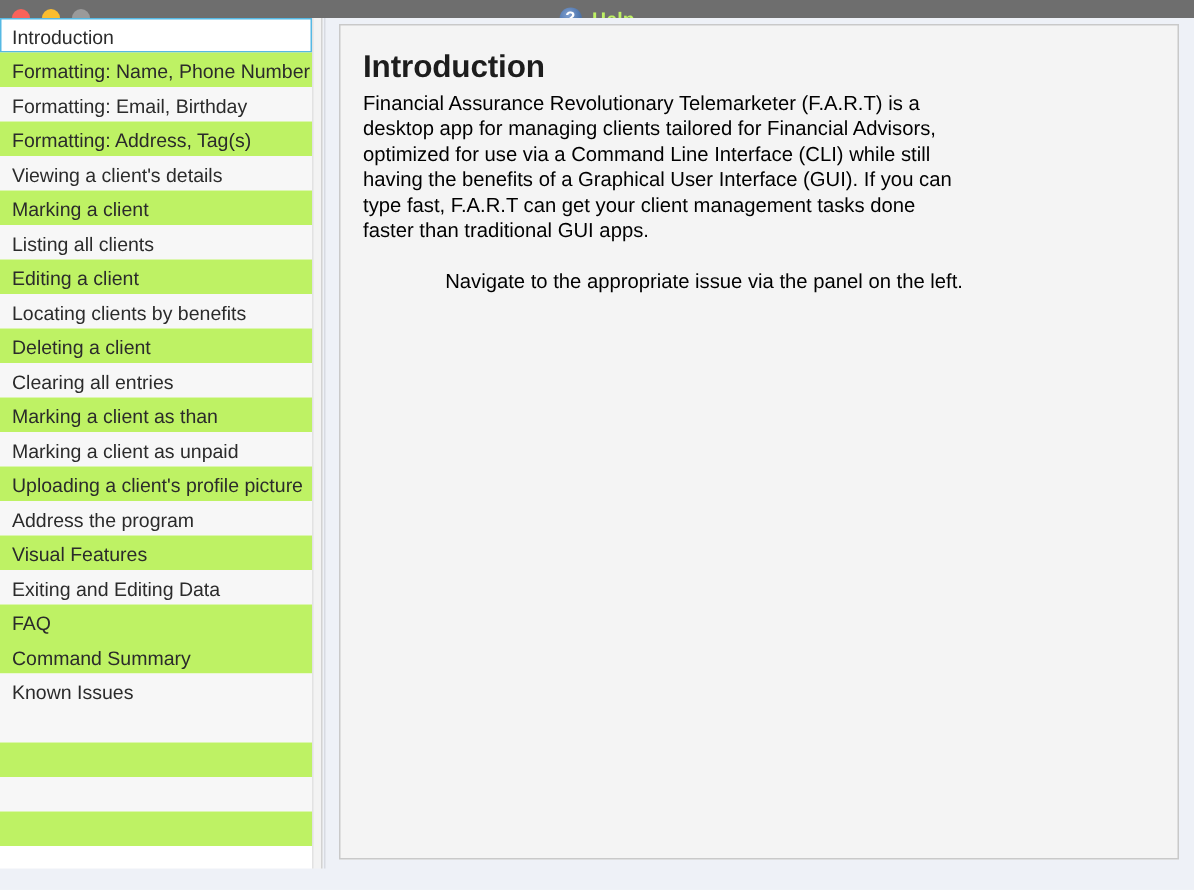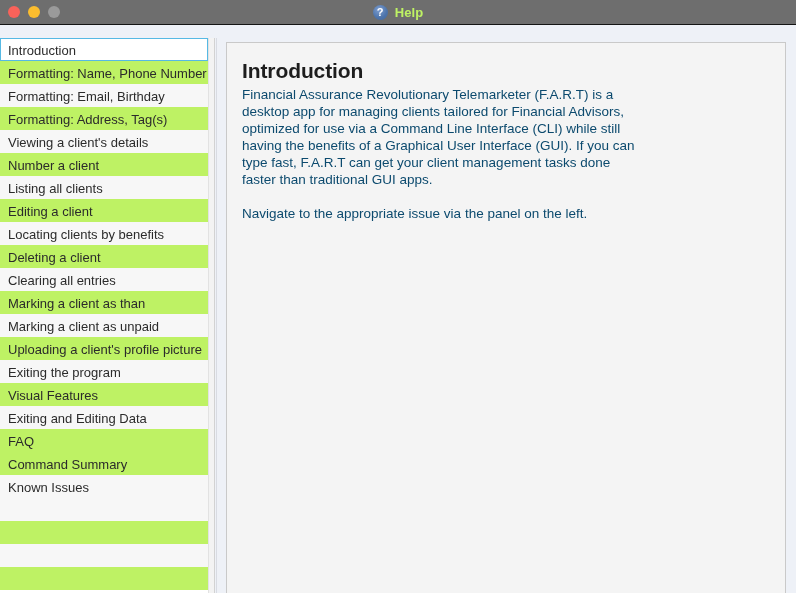--- a/index.html
+++ b/index.html
@@ -82,21 +82,21 @@
     color: #bef264;
     font-size: 13px;
     font-weight: bold;
     letter-spacing: 0.1px;
   }
 
   
   .content-area {
     position: absolute;
     left: 0;
-    top: 38px;
+    top: 12px;
     width: 796px;
     height: 548px;
     background: #eef1f7;
   }
 
   
   .sidebar {
     position: absolute;
     left: 0;
     top: 0;
@@ -177,26 +177,27 @@
   .doc-title {
     font-size: 21px;
     font-weight: bold;
     color: #1d1d1d;
     margin: 0 0 3px 0;
     letter-spacing: -0.1px;
   }
   .doc-paragraph {
     font-size: 13.5px;
     line-height: 17px;
-    color: #0c4a6e;
+    color: #000000;
     margin: 0;
     max-width: 400px;
   }
   .doc-paragraph + .doc-paragraph {
     margin-top: 17px;
+    text-align: right;
   }
 </style>
 </head>
 <body>
 
 <div class="window">
 
   <div class="titlebar">
     <div class="traffic-lights">
       <span class="light close"></span>
@@ -211,30 +212,30 @@
 
   <div class="content-area">
 
     <div class="sidebar">
       <div class="list" id="topic-list">
           <div class="list-item odd selected">Introduction</div>
           <div class="list-item odd">Formatting: Name, Phone Number</div>
           <div class="list-item even">Formatting: Email, Birthday</div>
           <div class="list-item odd">Formatting: Address, Tag(s)</div>
           <div class="list-item even">Viewing a client's details</div>
-          <div class="list-item odd">Number a client</div>
+          <div class="list-item odd">Marking a client</div>
           <div class="list-item even">Listing all clients</div>
           <div class="list-item odd">Editing a client</div>
           <div class="list-item even">Locating clients by benefits</div>
           <div class="list-item odd">Deleting a client</div>
           <div class="list-item even">Clearing all entries</div>
           <div class="list-item odd">Marking a client as than</div>
           <div class="list-item even">Marking a client as unpaid</div>
           <div class="list-item odd">Uploading a client's profile picture</div>
-          <div class="list-item even">Exiting the program</div>
+          <div class="list-item even">Address the program</div>
           <div class="list-item odd">Visual Features</div>
           <div class="list-item even">Exiting and Editing Data</div>
           <div class="list-item odd">FAQ</div>
           <div class="list-item odd">Command Summary</div>
           <div class="list-item even">Known Issues</div>
           <div class="list-item even blank"></div>
           <div class="list-item odd blank"></div>
           <div class="list-item even blank"></div>
           <div class="list-item odd blank"></div>
         </div>

